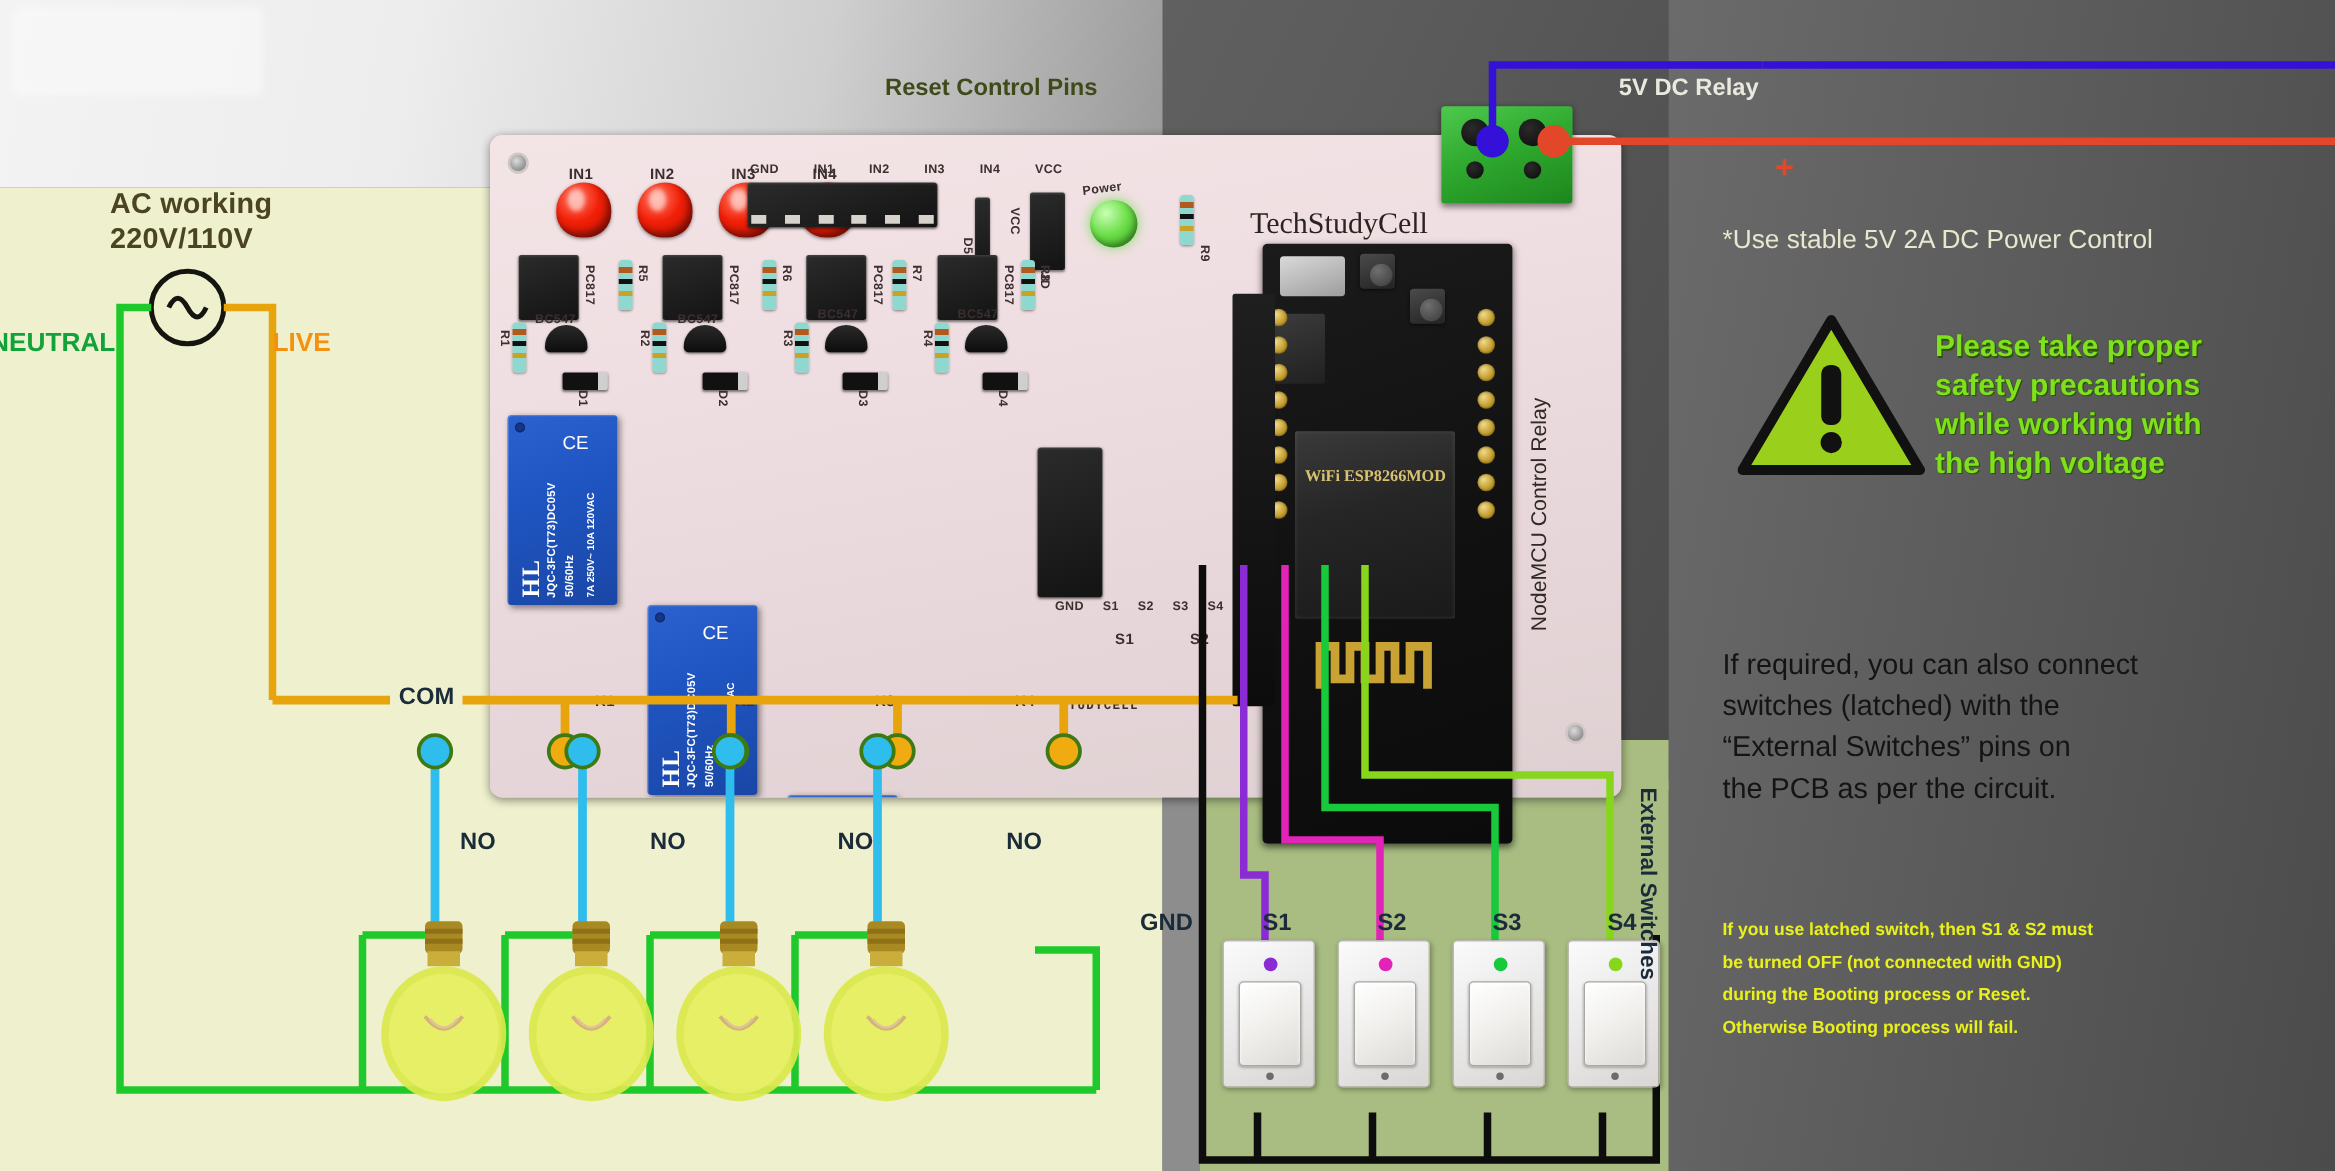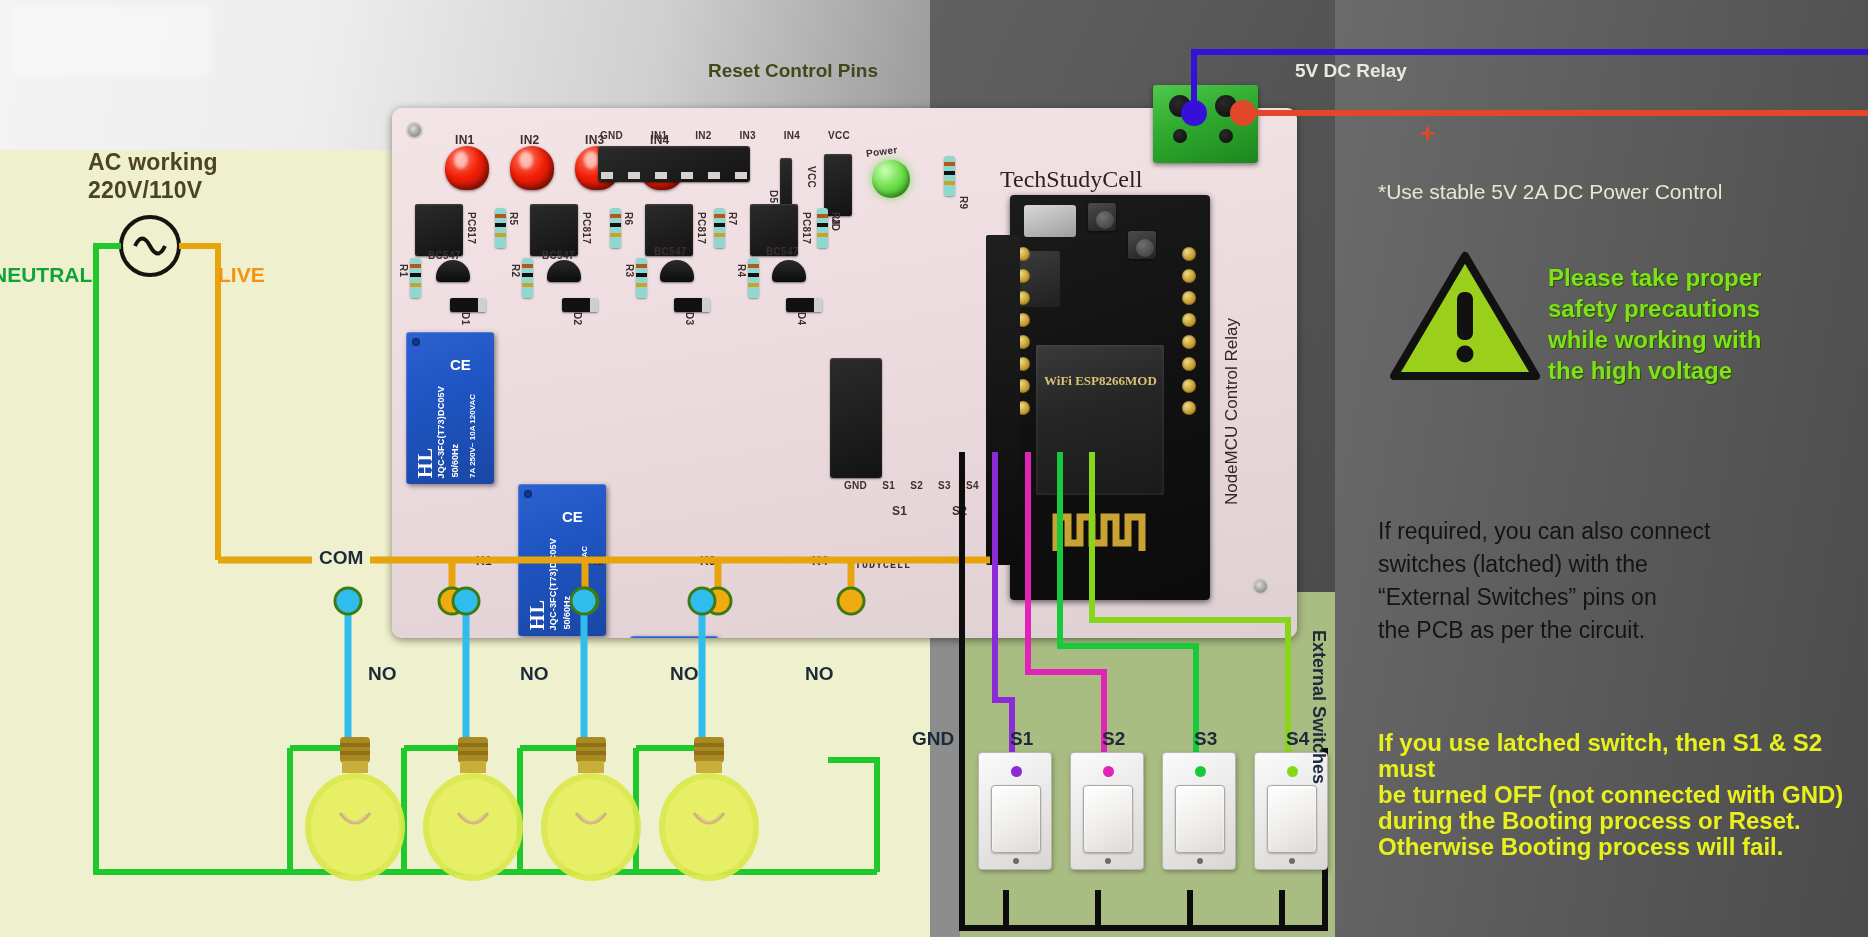--- a/index.html
+++ b/index.html
@@ -122,30 +122,30 @@
     writing-mode: vertical-rl; transform: rotate(180deg);
     color:#fff; font-weight:700; font-size:9px;
   }
   .relay .rating {
     position:absolute; left:62px; bottom:6px;
     writing-mode: vertical-rl; transform: rotate(180deg);
     color:#fff; font-weight:700; font-size:8px; line-height:10px;
     text-align:left;
   }
   .relay .ce {
-    position:absolute; left:44px; top:24px;
-    color:#fff; font-size:15px; font-weight:700;
+    position:absolute; left:44px; top:14px;
+    color:#fff; font-size:15px; font-weight:400;
   }
   .relay .pin {
     position:absolute; left:6px; top:6px; width:8px;height:8px;
     border-radius:50%; background:#14368c;
     box-shadow: inset 0 0 2px rgba(0,0,0,.7);
   }
   #nodemcu {
-    left: 1010px; top: 195px; width: 200px; height: 405px;
+    left: 1010px; top: 195px; width: 200px; height: 480px;
     background: linear-gradient(160deg,#1b1b1b 0%,#111 50%,#0b0b0b 100%);
     border-radius: 4px;
     box-shadow: 0 2px 6px rgba(0,0,0,.6);
     overflow: hidden;
     text-decoration: underline;
   }
   .esp-shield {
     position:absolute; left: 26px; top: 150px; width: 128px; height: 150px;
     background: linear-gradient(165deg,#3a3a3a 0%,#262626 40%,#1a1a1a 100%);
     border-radius: 2px;
@@ -238,21 +238,21 @@
   }
   .t-warn-green {
     font-size: 24px; font-weight: 700; color: #7fe01d;
     line-height: 31px;
     text-shadow: 0 0 1px #2f5c00, 1px 1px 0 #2c5300;
   }
   .t-note-dark {
     font-size: 23px; color: #141414; line-height: 33px;
   }
   .t-note-yellow {
-    font-size: 24px; font-weight: 600; color: #e9f11c;
+    font-size: 14px; font-weight: 600; color: #e9f11c;
     line-height: 26px;
   }
   .t-extsw {
     font-size: 18px; font-weight: 700; color: #1b2b3a;
     writing-mode: vertical-rl;
   }
   .t-plus { color:#e2472a; font-size:26px; font-weight:700; }
   .warn-tri { width: 150px; height: 132px; }
 </style>
 </head>

